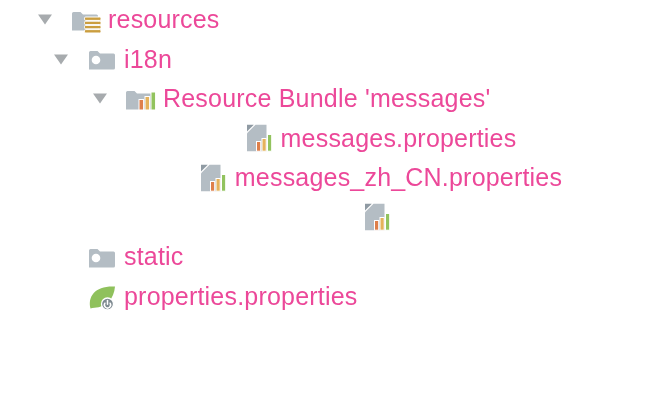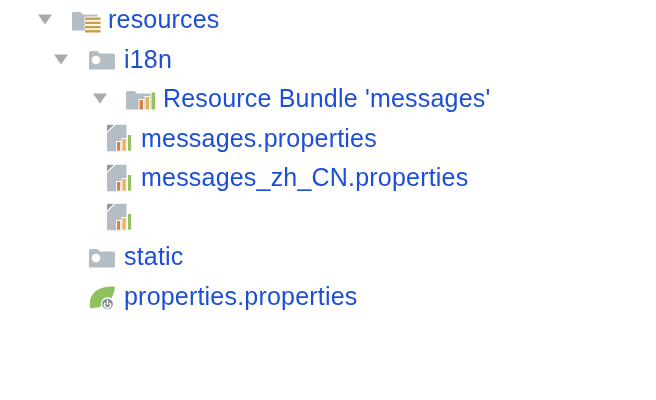--- a/index.html
+++ b/index.html
@@ -19,21 +19,21 @@
     display: flex;
     align-items: center;
     height: 39.5px;
     box-sizing: border-box;
     white-space: nowrap;
     cursor: default;
   }
   .row.level-0 { padding-left: 37px; }
   .row.level-1 { padding-left: 53px; }
   .row.level-2 { padding-left: 92px; }
-  .row.level-3 { padding-left: 70px; }
+  .row.level-3 { padding-left: 70px; justify-content: center; }
   .arrow {
     flex: none;
     width: 16px;
     height: 13px;
     margin-right: 18px;
     display: flex;
     align-items: center;
     justify-content: center;
   }
   .icon {
@@ -41,21 +41,21 @@
     width: 30px;
     height: 28px;
     margin-right: 7px;
     display: flex;
     align-items: center;
     justify-content: center;
   }
   .icon svg, .arrow svg { overflow: visible; display: block; }
   .label {
     font-size: 25px;
-    color: #1d4ed8;
+    color: #ec4899;
     letter-spacing: 0.2px;
   }
 </style>
 </head>
 <body>
 
 <div class="tree" id="tree">
     <div class="row level-0">
       <span class="arrow">
         <svg width="16" height="13" viewBox="0 0 16 13">

